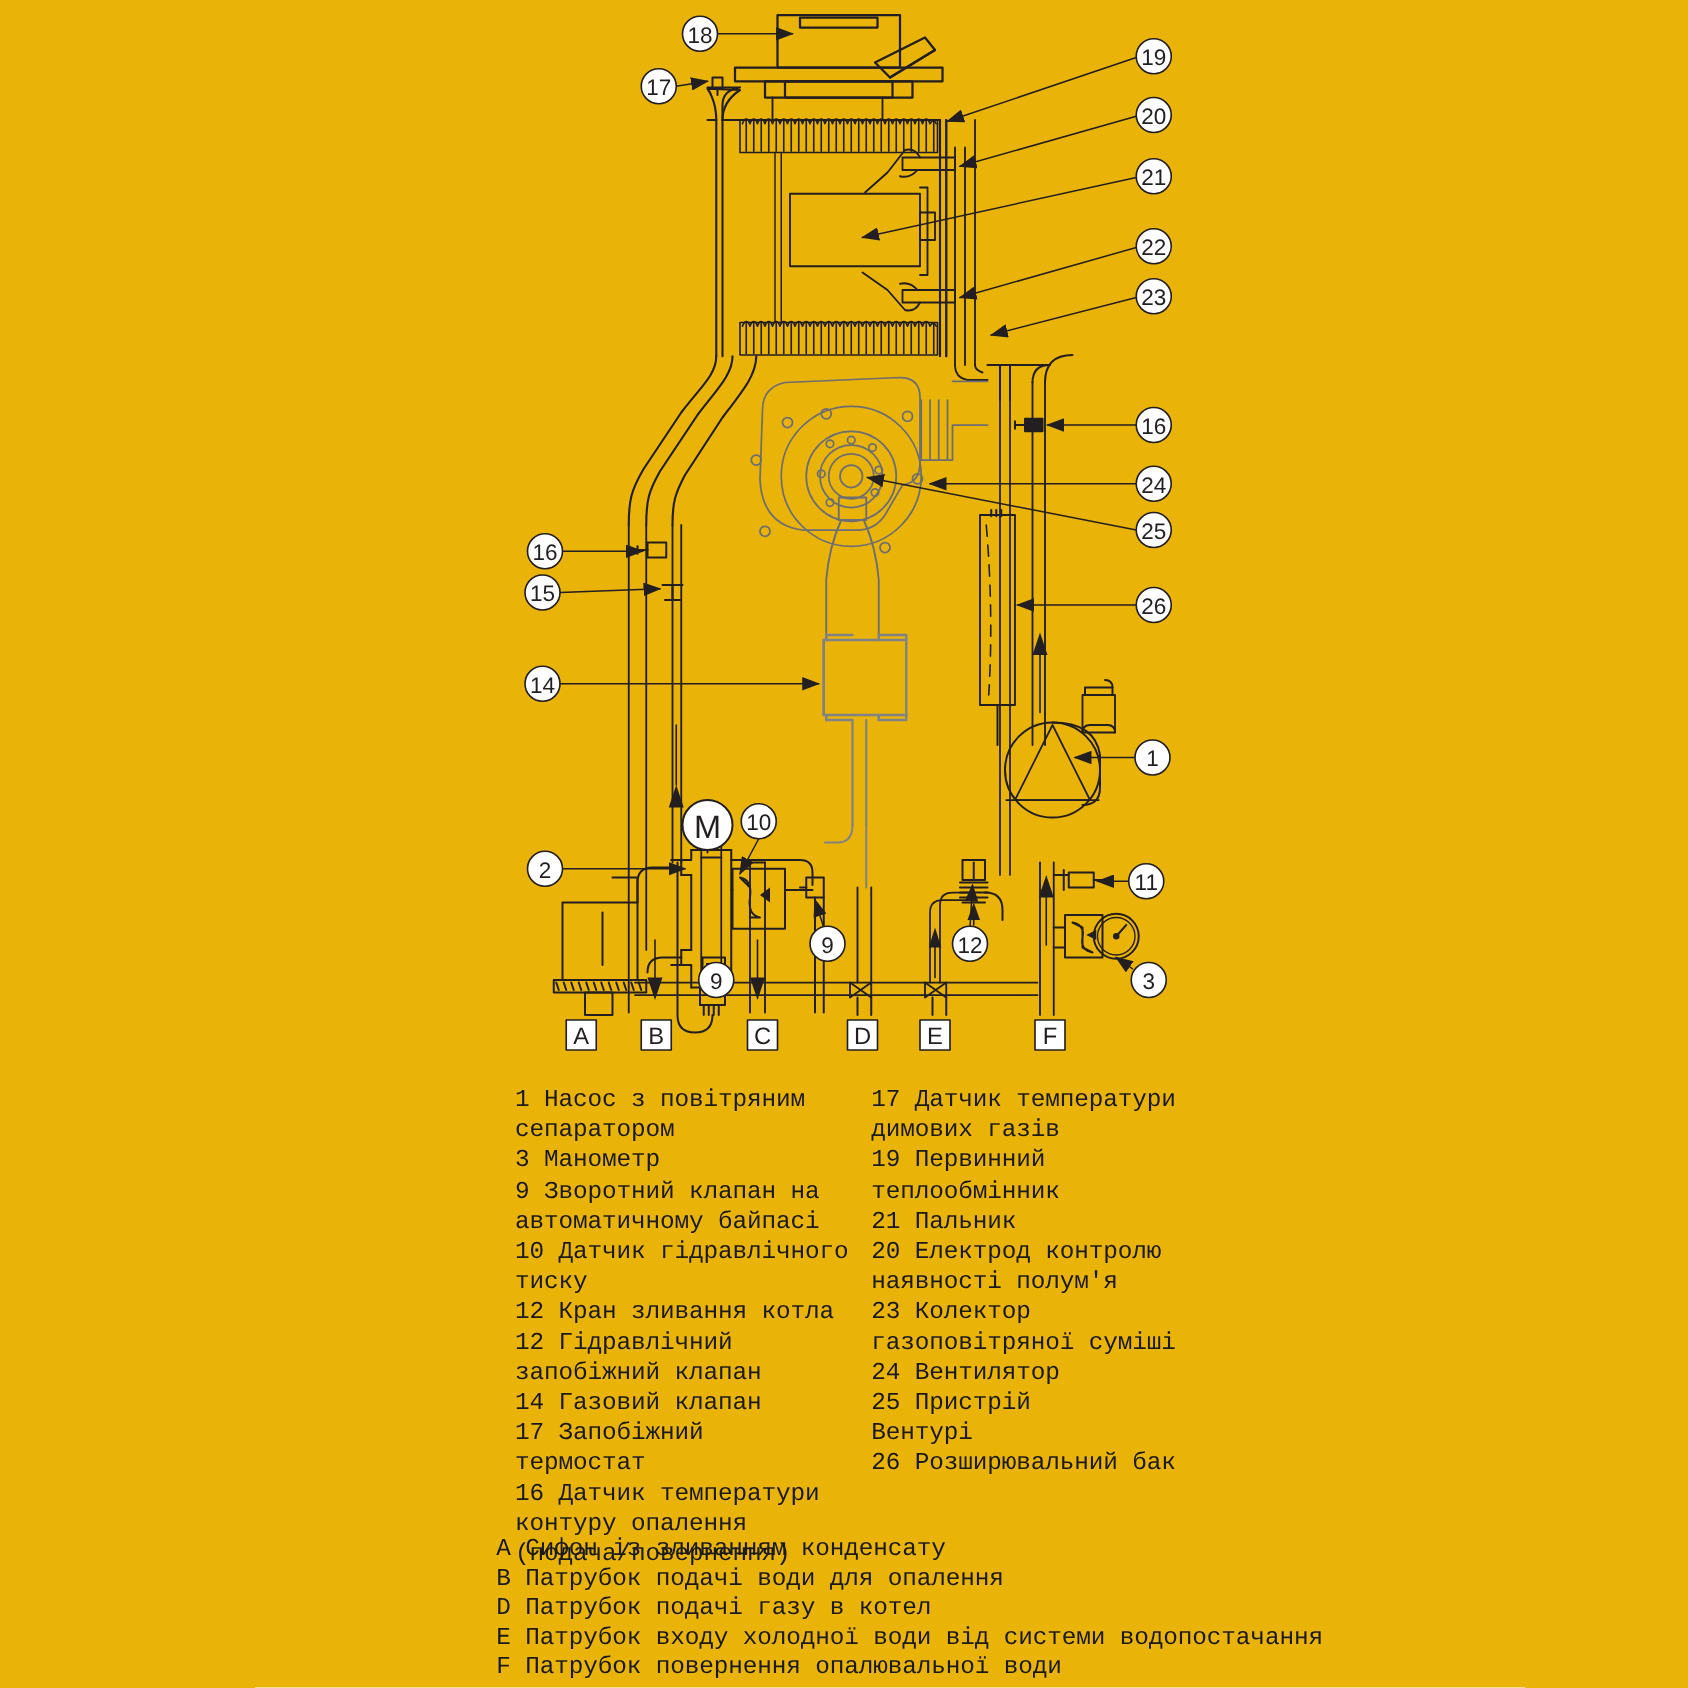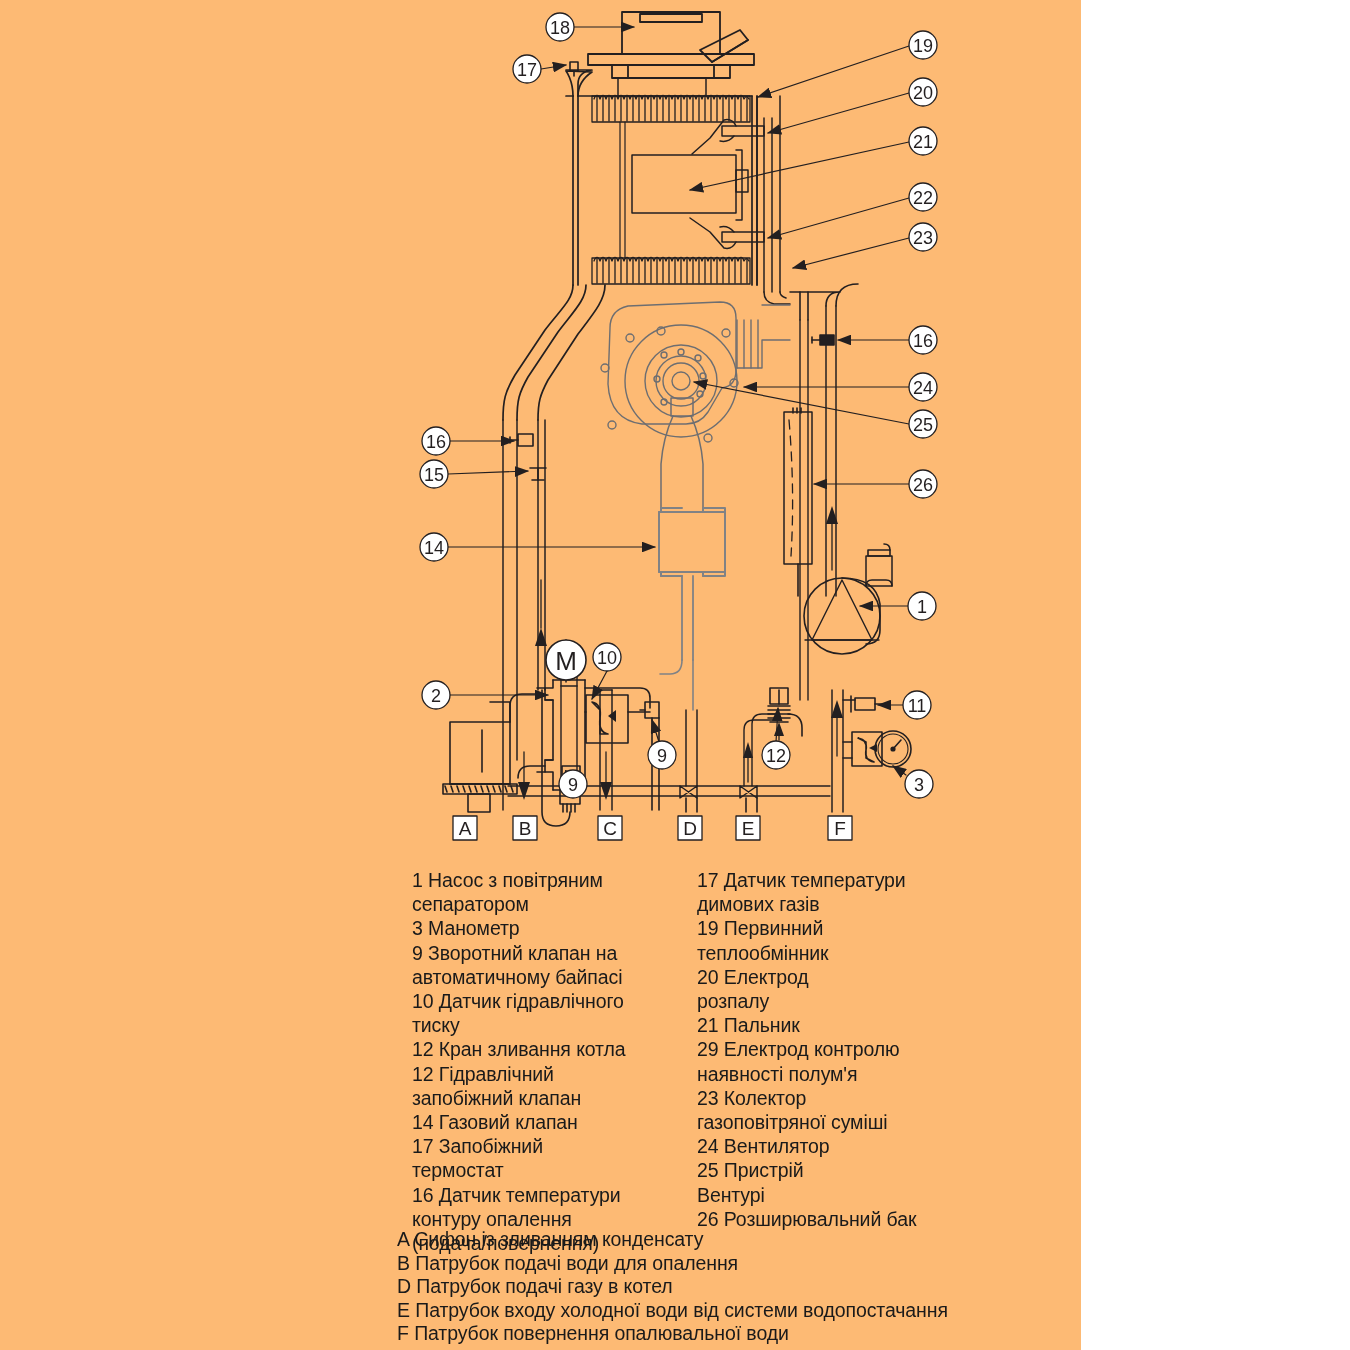--- a/index.html
+++ b/index.html
@@ -4,34 +4,34 @@
 <title>Boiler Hydraulic Diagram</title>
 <style>
   * { box-sizing: border-box; }
   html, body {
     margin: 0; padding: 0;
     background: #ffffff;
     font-family: "Liberation Sans", sans-serif;
   }
   #page {
     position: relative;
-    width: 1081px;
+    width: 1350px;
     height: 1350px;
-    background: #fdba74;
+    background: #eab308;
     overflow: hidden;
   }
   #diagram-svg {
     position: absolute;
     left: 0; top: 0;
     width: 1350px;
     height: 860px;
   }
   .legend-block {
     position: absolute;
-    font-family: Liberation Sans, sans-serif;
+    font-family: Liberation Mono, monospace;
     color: #1a1a1a;
   }
   #legend-col-left {
     left: 412px;
     top: 868px;
     width: 285px;
   }
   #legend-col-right {
     left: 697px;
     top: 868px;
@@ -500,24 +500,22 @@
     <div class="legend-item">16 Датчик температури
 контуру опалення
 (подача/повернення)</div>
   </div>
 
   <div class="legend-block" id="legend-col-right">
     <div class="legend-item">17 Датчик температури
 димових газів</div>
     <div class="legend-item">19 Первинний
 теплообмінник</div>
-    <div class="legend-item">20 Електрод
-розпалу</div>
     <div class="legend-item">21 Пальник</div>
-    <div class="legend-item">29 Електрод контролю
+    <div class="legend-item">20 Електрод контролю
 наявності полум'я</div>
     <div class="legend-item">23 Колектор
 газоповітряної суміші</div>
     <div class="legend-item">24 Вентилятор</div>
     <div class="legend-item">25 Пристрій
 Вентурі</div>
     <div class="legend-item">26 Розширювальний бак</div>
   </div>
 
   <div class="legend-block" id="legend-letters">

